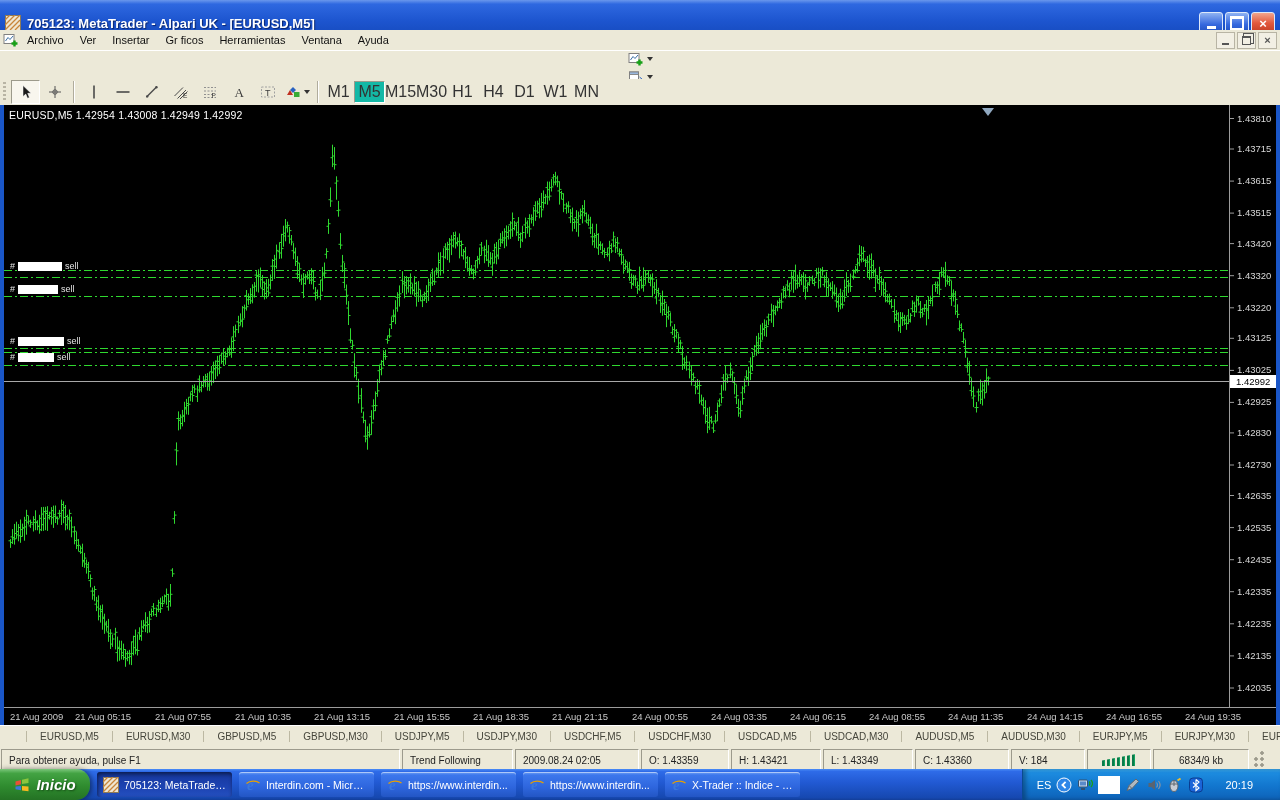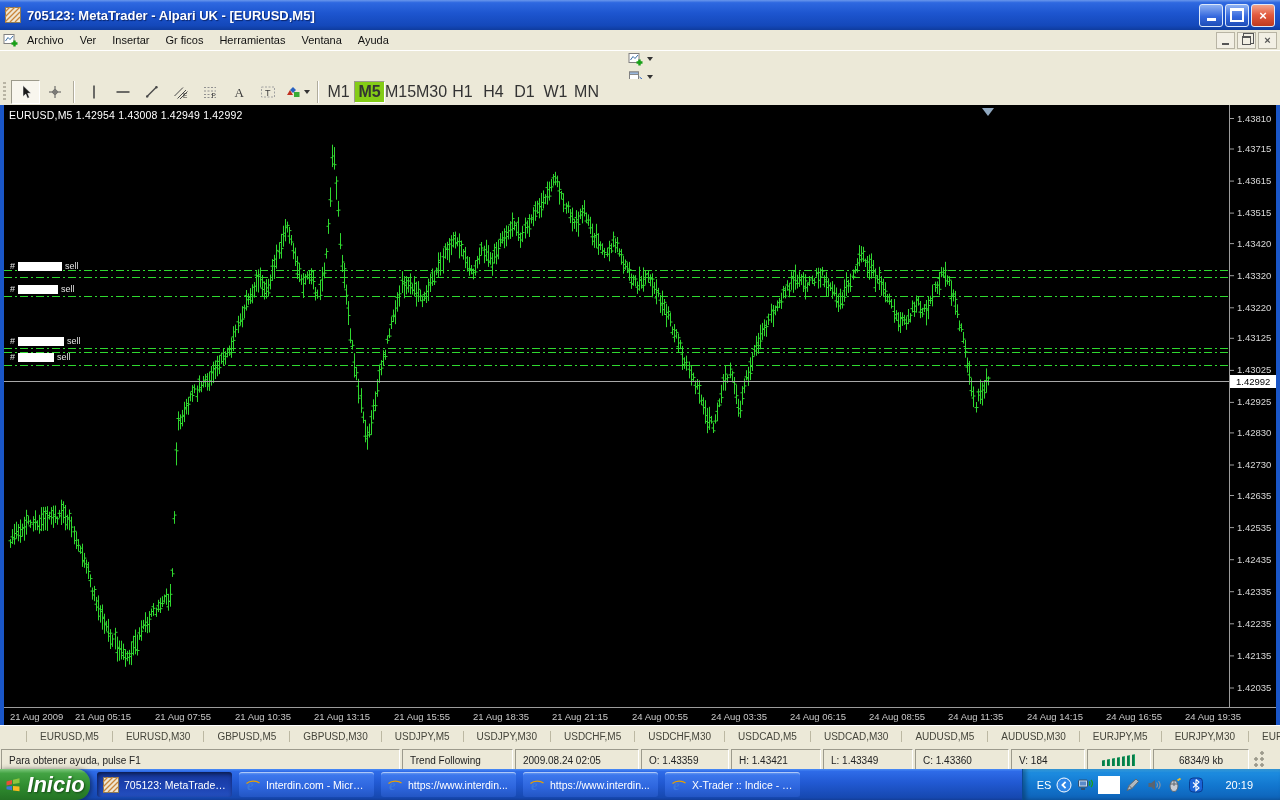--- a/index.html
+++ b/index.html
@@ -1,21 +1,21 @@
 <!DOCTYPE html>
 <html><head>
 <meta charset="utf-8">
 <style>
   html,body{margin:0;padding:0;}
   body{width:1280px;height:800px;position:relative;overflow:hidden;background:#ECE9D8;
        font-family:"Liberation Sans",sans-serif;-webkit-font-smoothing:antialiased;}
   .abs{position:absolute;left:0;right:0;}
 
   
-  #titlebar{top:0;height:30px;display:flex;align-items:center;padding:0 5px;color:#fff;
+  #titlebar{top:0;height:30px;display:flex;align-items:center;padding:8px 5px;color:#fff;
     background:linear-gradient(180deg,#6A97EC 0%,#2E68E0 9%,#1D55CF 45%,#1448BA 85%,#0F3C9E 100%);justify-content:space-between;}
   #titlebar .ttl{font-weight:bold;font-size:13px;margin-left:6px;text-shadow:1px 1px 1px #09246B;
     flex:1;white-space:nowrap;overflow:hidden;}
   .wbtn{width:22px;height:21px;margin-left:2px;border-radius:3px;border:1px solid #DCE8FA;
     display:flex;align-items:center;justify-content:center;color:#fff;font-size:13px;font-weight:bold;}
   .wbtn.minmax{background:linear-gradient(180deg,#8FB2F2 0%,#3568DE 55%,#1E4DB8 100%);}
   .wbtn .minbar{width:9px;height:3px;background:#fff;margin-top:9px;}
   .wbtn .maxbox{width:10px;height:9px;border:2px solid #fff;border-top-width:3px;}
   .wbtn.close{background:linear-gradient(180deg,#F2A58C 0%,#E2593D 48%,#BE3A20 100%);}
 
@@ -39,21 +39,21 @@
   .tsep{width:0;height:22px;border-left:1px solid #B0AC9C;border-right:1px solid #FFF;margin:0 4px;}
   .tbtn{height:22px;min-width:23px;display:flex;align-items:center;justify-content:center;
     padding:0 2px;border:1px solid transparent;cursor:default;}
   .tbtn.pressed{border-color:#9C9A8C #FFF #FFF #9C9A8C;background:#F8F6EE;}
   .tbtn.raised{border-color:#FFF #9C9A8C #9C9A8C #FFF;background:#4d7c0f;padding:0 6px;}
   .tbtn .lbl{font-size:11px;color:#111;margin-left:5px;white-space:nowrap;}
   .dd{margin-left:3px;width:0;height:0;border-left:3px solid transparent;border-right:3px solid transparent;border-top:4px solid #333;}
   .ic{width:16px;height:16px;display:inline-flex;}
   .tf{width:29px;height:20px;font-size:16px;color:#333;display:flex;align-items:center;
     justify-content:center;border:1px solid transparent;}
-  .tf.active{border-color:#9C9A8C #FFF #FFF #9C9A8C;background:#84cc16;font-weight:bold;}
+  .tf.active{border-color:#9C9A8C #FFF #FFF #9C9A8C;background:#14b8a6;}
 
   
   #chartwrap{top:105px;height:620px;background:#000;border-left:4px solid #1A56C8;
     border-right:4px solid #1A56C8;}
   #chartsvg{position:absolute;left:0;top:0;}
   #quote{position:absolute;left:5px;top:4px;color:#FFF;font-size:10.5px;letter-spacing:.2px;}
   .ordlbl{position:absolute;display:flex;align-items:center;gap:3px;color:#E4E4E4;
     font-size:9px;height:10px;line-height:10px;}
   .redact{height:9px;background:#FFF;display:inline-block;}
 
@@ -77,21 +77,21 @@
      radial-gradient(circle at 11px 16px,#9C9A8C 1.5px,transparent 2px),
      radial-gradient(circle at 11px 10px,#9C9A8C 1.5px,transparent 2px),
      radial-gradient(circle at 11px 4px,#9C9A8C 1.5px,transparent 2px),
      radial-gradient(circle at 5px 16px,#9C9A8C 1.5px,transparent 2px),
      radial-gradient(circle at 5px 10px,#9C9A8C 1.5px,transparent 2px);}
 
   
   #taskbar{top:769px;height:31px;display:flex;align-items:center;
     background:linear-gradient(180deg,#4A8CF6 0%,#2E6BE8 8%,#2159D2 45%,#1648B0 92%,#123E9A 100%);}
   #startbtn{height:31px;width:90px;border-radius:0 14px 14px 0;display:flex;align-items:center;
-    justify-content:center;gap:6px;color:#fff;font-style:italic;font-weight:bold;font-size:22px;
+    justify-content:center;gap:6px;color:#fff;font-style:italic;font-weight:bold;font-size:15px;
     background:linear-gradient(180deg,#7CC77C 0%,#43A343 14%,#2F8C2F 55%,#247224 100%);
     box-shadow:2px 0 5px rgba(0,0,0,.45);text-shadow:1px 1px 2px #174B17;}
   .task{width:123px;height:25px;margin-left:7px;border-radius:3px;display:flex;align-items:center;
     gap:5px;padding:0 6px;color:#fff;font-size:10.5px;white-space:nowrap;overflow:hidden;
     background:linear-gradient(180deg,#71A2F6 0%,#3C77EC 12%,#2E66DE 60%,#2356C4 100%);
     box-shadow:inset 0 1px 0 rgba(255,255,255,.45);}
   .task.active{background:linear-gradient(180deg,#16379C 0%,#1D43B2 60%,#2450C0 100%);
     box-shadow:inset 1px 2px 4px rgba(0,0,0,.55);}
   .task .tlabel{overflow:hidden;text-overflow:ellipsis;}
   #tray{margin-left:auto;height:31px;display:flex;align-items:center;gap:5px;

